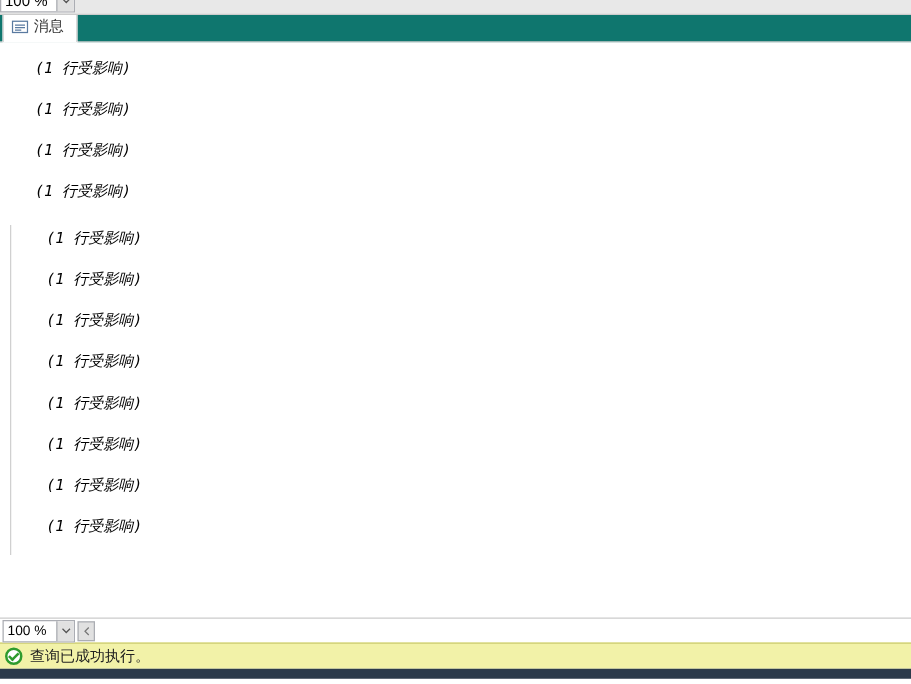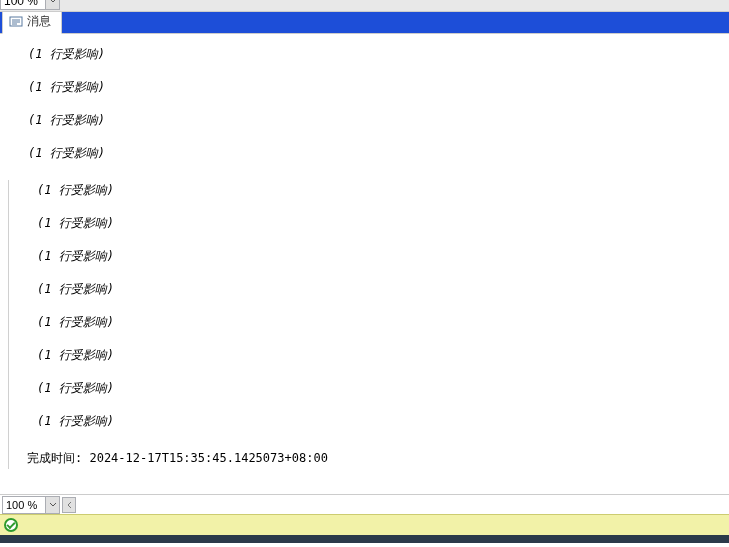--- a/index.html
+++ b/index.html
@@ -1,20 +1,20 @@
 <!DOCTYPE html>
 <html><head>
 <meta charset="utf-8">
 <style>
   * { box-sizing: border-box; margin: 0; padding: 0; }
   html, body { width: 729px; height: 547px; font-family: "Microsoft YaHei", "SimSun", sans-serif; font-size: 12px; background: #fff; overflow: hidden; }
   .top-zoom-bar { height: 12px; background: #e8e8e8; border-bottom: 1px solid #ccc; position: relative; }
   .top-zoom-remnant { position: absolute; left: 0; top: -8px; background: #fff; border: 1px solid #abadb3; width: 60px; height: 18px; display: flex; align-items: center; padding: 0 3px; }
   .top-zoom-remnant .dd { position: absolute; right: 0; top: 0; width: 14px; height: 16px; background: #e1e1e1; border-left: 1px solid #abadb3; display: flex; align-items: center; justify-content: center; }
-  .tab-bar { height: 22px; background: #1d4ed8; border-bottom: 1px solid #ccc; display: flex; align-items: flex-end; padding-left: 2px; }
+  .tab-bar { height: 22px; background: #0f766e; border-bottom: 1px solid #ccc; display: flex; align-items: flex-end; padding-left: 2px; }
   .tab { display: flex; align-items: center; gap: 4px; padding: 3px 10px 3px 6px; background: #fff; border: 1px solid #ccc; border-bottom: 1px solid #fff; margin-bottom: -1px; font-size: 12px; color: #333; }
   .tab .icon { width: 14px; height: 14px; display: inline-flex; align-items: center; justify-content: center; }
   .message-pane { height: 460px; overflow-y: auto; background: #fff; padding: 10px 0 8px 0; font-family: "SimSun", "NSimSun", monospace; font-size: 12px; color: #000; }
   .msg-block { margin-bottom: 4px; }
   .msg-line { padding: 2px 0 14px 28px; white-space: pre; font-style: italic; }
   .completion-line { padding: 6px 0 2px 18px; white-space: pre; }
   .lower-zoom-bar { height: 20px; background: #fff; border-top: 1px solid #ccc; display: flex; align-items: center; padding-left: 2px; gap: 2px; }
   .zoom-combo { background: #fff; border: 1px solid #abadb3; width: 58px; height: 18px; display: flex; align-items: center; position: relative; padding: 0 3px; font-size: 11px; }
   .zoom-combo .dd { position: absolute; right: 0; top: 0; width: 14px; height: 16px; background: #e1e1e1; border-left: 1px solid #abadb3; display: flex; align-items: center; justify-content: center; }
   .scroll-left-stub { width: 14px; height: 16px; background: #e1e1e1; border: 1px solid #abadb3; display: flex; align-items: center; justify-content: center; }
@@ -62,21 +62,20 @@
   </div>
   <div class="msg-block msg-divider">
     <div class="msg-line">(1 行受影响)</div>
     <div class="msg-line">(1 行受影响)</div>
     <div class="msg-line">(1 行受影响)</div>
     <div class="msg-line">(1 行受影响)</div>
     <div class="msg-line">(1 行受影响)</div>
     <div class="msg-line">(1 行受影响)</div>
     <div class="msg-line">(1 行受影响)</div>
     <div class="msg-line">(1 行受影响)</div>
-    <div class="completion-line">完成时间: 2024-12-17T15:35:45.1425073+08:00</div>
   </div>
 </div>
 
 <div class="lower-zoom-bar">
   <div class="zoom-combo">
     <span>100 %</span>
     <span class="dd">
       <svg width="8" height="6" viewBox="0 0 8 6">
           <path d="M1 1 L4 4 L7 1" stroke="#555" stroke-width="1" fill="none"></path>
         </svg>
@@ -84,15 +83,16 @@
   </div>
   <div class="scroll-left-stub">
     <svg width="6" height="8" viewBox="0 0 6 8">
         <path d="M5 1 L2 4 L5 7" stroke="#777" stroke-width="1" fill="none"></path>
       </svg>
   </div>
 </div>
 
 <div class="status-bar">
   <span class="status-icon"></span>
+  <span>查询已成功执行。</span>
 </div>
 
 <div class="bottom-strip"></div>
 
 </body></html>

